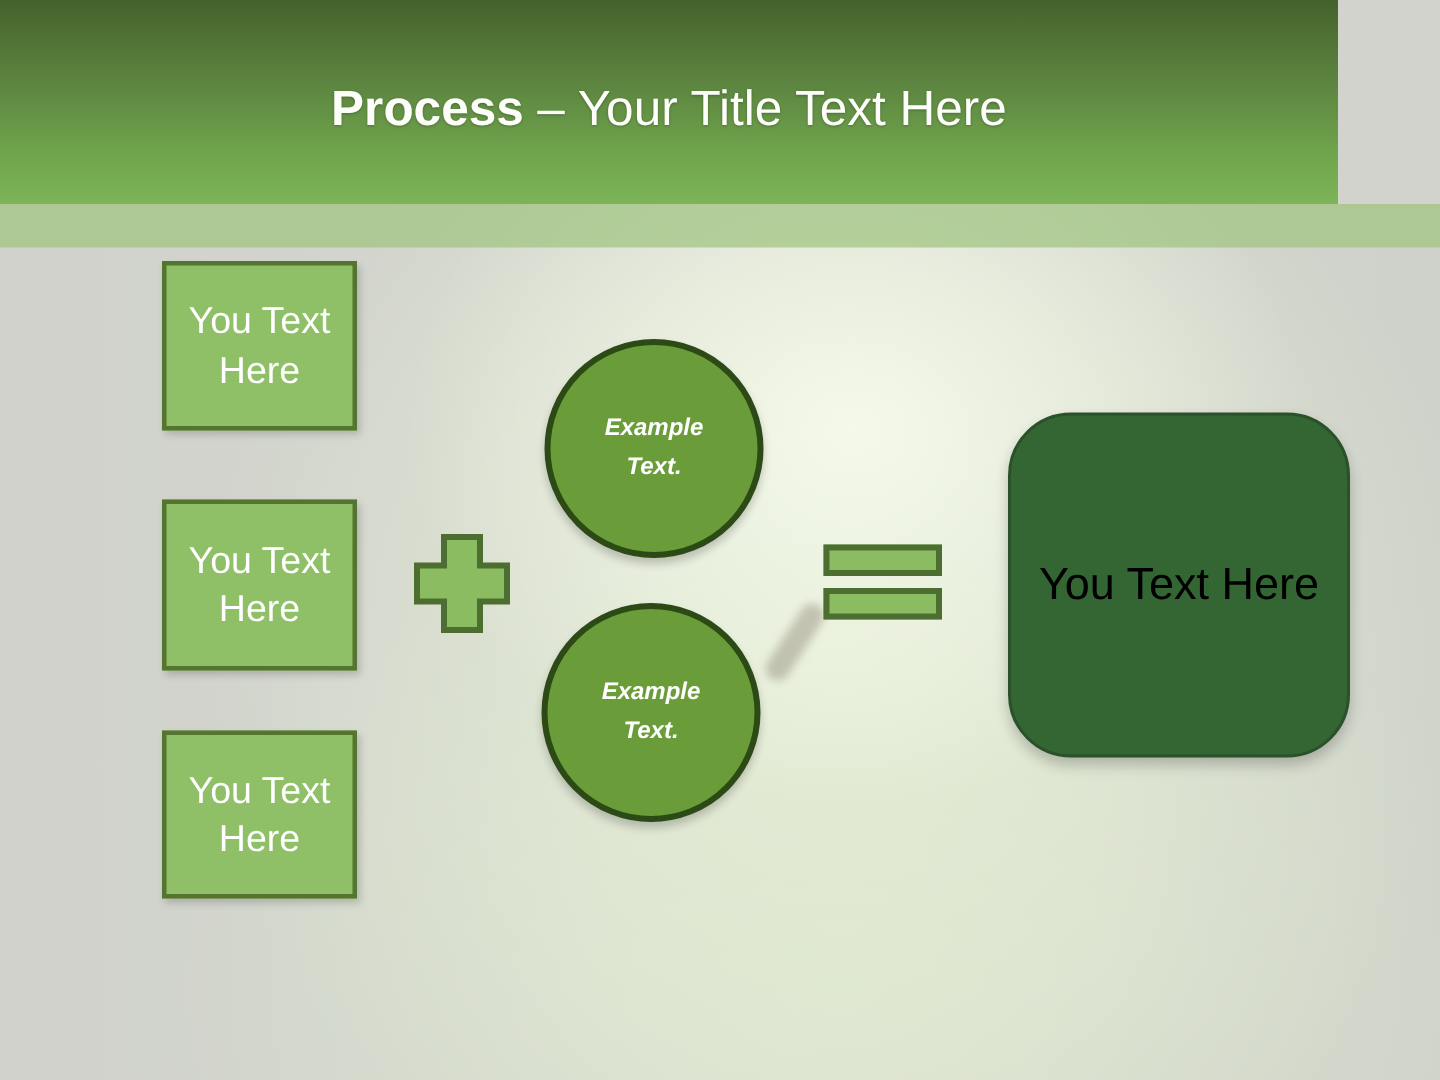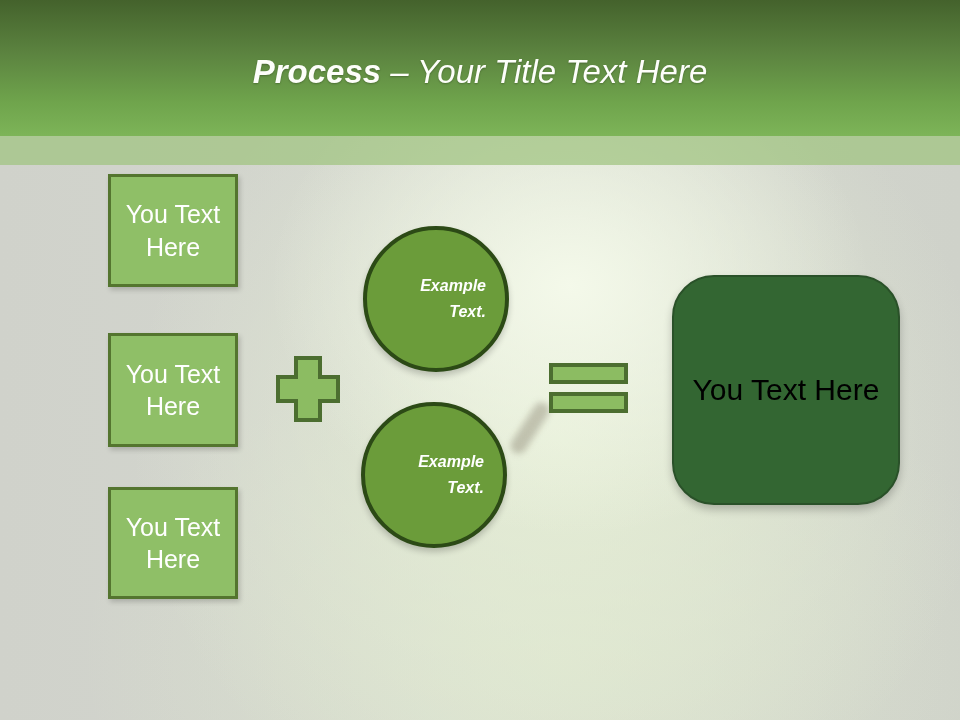--- a/index.html
+++ b/index.html
@@ -17,23 +17,22 @@
       linear-gradient(90deg, #d0d2cb 0%, #d4d7cf 50%, #cfd2ca 100%);
   }
   .apple-stem {
     position:absolute; left:522px; top:263px; width:16px; height:58px;
     background:rgba(125,118,100,0.38); border-radius:8px;
     transform:rotate(33deg); filter:blur(3px);
   }
 
   
   .header {
-    position:absolute; left:0; top:0; width:960px; height:136px;
+    position:absolute; left:0; top:0; width:892px; height:136px;
     background:linear-gradient(180deg, #44622c 0%, #5c8440 40%, #6fa44c 75%, #7db458 100%);
-    font-style:italic;
   }
   .title {
     position:absolute; left:0; top:52px; width:100%; height:40px;
     text-align:center; color:#fdfefa; font-size:33px; line-height:40px;
     text-shadow:0 1px 2px rgba(0,0,0,0.25); white-space:nowrap;
   }
   .title .bold { font-weight:700; }
   .title .rest { font-weight:400; margin-left:9px; }
 
   .accent-band {
@@ -66,21 +65,21 @@
   
   .circle {
     position:absolute; width:146px; height:146px; border-radius:50%;
     background:#6b9c3a; border:4px solid #2c4a16;
     display:flex; align-items:center; justify-content:center; text-align:center;
     color:#ffffff; font-size:16px; font-weight:700; font-style:italic; line-height:1.6;
     box-shadow:0 4px 6px rgba(0,0,0,0.2);
   }
   .circle.c1 { left:363px; top:226px; }
   .circle.c2 { left:361px; top:402px; }
-  .circle span { width:100px;text-align:right; }
+  .circle span { width:100px; }
 
   
   .result-box {
     position:absolute; left:672px; top:275px; width:228px; height:230px;
     background:#336632; border:2px solid #2a5129; border-radius:42px;
     display:flex; align-items:center; justify-content:center; text-align:center;
     color:#000000; font-size:30px; white-space:nowrap;
     box-shadow:0 5px 9px rgba(0,0,0,0.22);
   }
 </style>

